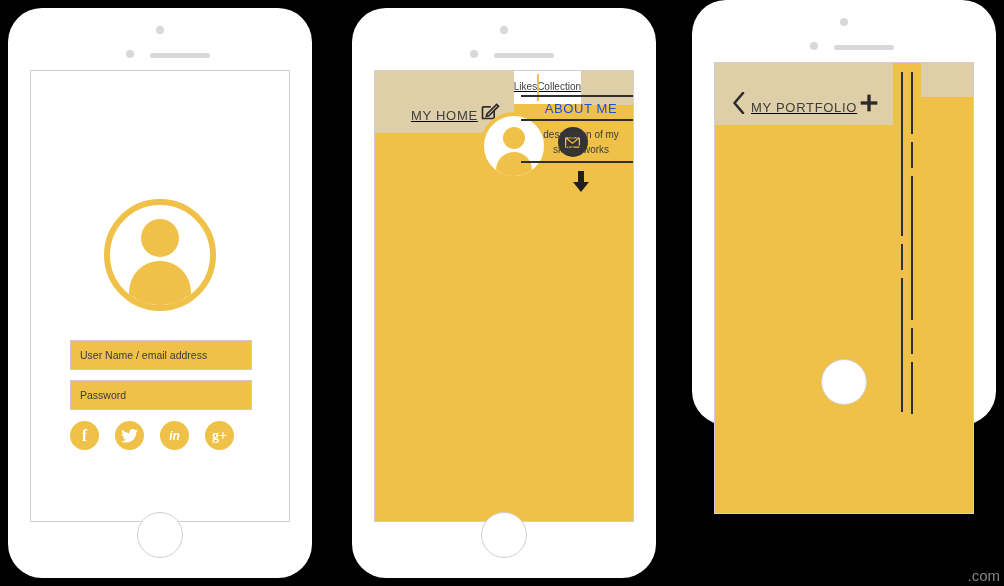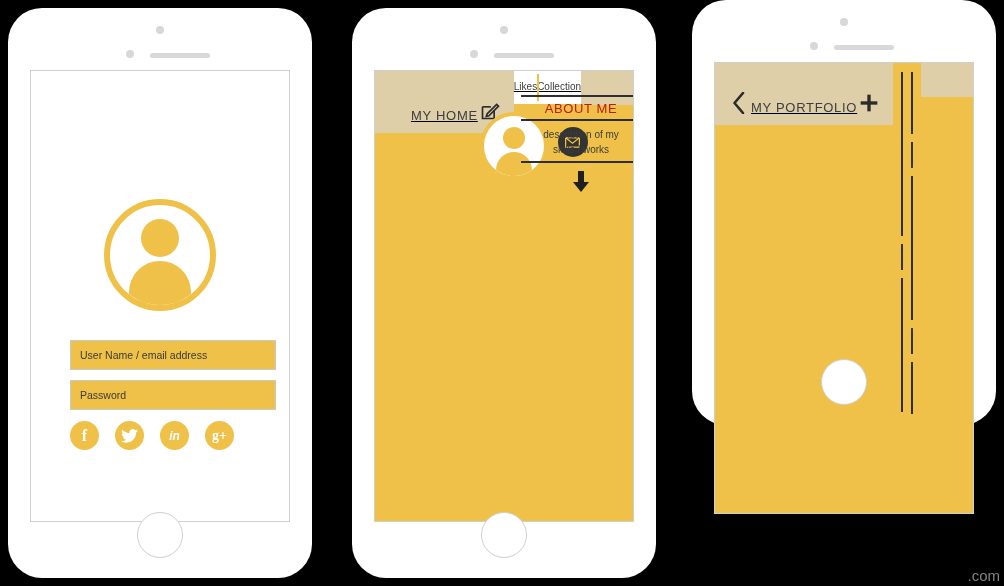--- a/index.html
+++ b/index.html
@@ -24,21 +24,21 @@
   .screen-plain{border:1px solid #cfcfcf;background:#fff;}
   .screen-app{border:1px solid #cfcfcf;background:#efc148;display:flex;flex-direction:row;text-decoration:underline;}
 
   
   .login-wrap{position:absolute;left:0;top:0;width:100%;height:100%;}
   .avatar-ring{position:absolute;left:50%;margin-left:-56px;top:128px;width:112px;height:112px;
                border:6px solid #efc148;border-radius:50%;box-sizing:border-box;overflow:hidden;background:#fff;}
   .av-head{position:absolute;left:50%;margin-left:-19px;top:14px;width:38px;height:38px;border-radius:50%;background:#efc148;}
   .av-body{position:absolute;left:50%;margin-left:-31px;top:56px;width:62px;height:46px;
            border-radius:31px 31px 0 0;background:#efc148;}
-  .field{position:absolute;left:39px;width:206px;height:30px;background:#efc148;border:1px solid #c9c9c9;
+  .field{position:absolute;left:39px;width:182px;height:30px;background:#efc148;border:1px solid #c9c9c9;
          box-sizing:border-box;display:flex;align-items:center;padding-left:9px;}
   .field span{font-size:10.5px;color:#3b3b3b;}
   .field-user{top:269px;}
   .field-pass{top:309px;}
   .socials{position:absolute;left:39px;top:350px;display:flex;gap:16px;}
   .soc{width:29px;height:29px;border-radius:50%;background:#efc148;color:#fff;
        display:flex;align-items:center;justify-content:center;font-size:15px;font-weight:bold;}
   .soc svg{display:block;}
 
   
@@ -60,21 +60,21 @@
   .bubble-mail{left:44px;}
   .bubble-chat{left:186px;width:26px;height:26px;top:54px;}
   .tabs{background:#fff;height:33px;display:flex;flex:0 0 auto;position:relative;}
   .tab{flex:1;display:flex;align-items:center;justify-content:center;font-size:10px;color:#3d3d3d;
        position:relative;text-align:center;line-height:1.25;}
   .tab+.tab:before{content:"";position:absolute;left:0;top:3px;bottom:3px;width:2px;background:#efc148;}
   .tab-overflow{align-items:flex-start;padding-top:8px;}
   .about{flex:1 1 auto;background:#efc148;position:relative;}
   .about-inner{position:absolute;left:50%;margin-left:-60px;top:24px;width:120px;text-align:center;}
   .rule{height:2px;background:#2e2e2e;width:100%;}
-  .about-title{font-size:13px;color:#b91c1c;letter-spacing:.6px;padding:4px 0 3px;}
+  .about-title{font-size:13px;color:#1d4ed8;letter-spacing:.6px;padding:4px 0 3px;}
   .about-desc{font-size:10px;color:#3d3d3d;line-height:1.45;padding:7px 0 4px;}
   .arrow-down{position:absolute;left:50%;margin-left:-8px;top:100px;width:16px;height:22px;}
   .footer{height:34px;background:#decfa8;display:flex;align-items:center;gap:32px;padding-left:56px;
           box-sizing:border-box;flex:0 0 auto;}
   .footer .ic{color:#4a4a4a;}
 
   
   .grid{flex:1 1 auto;background:#efc148;display:flex;gap:8px;padding:9px 8px 0 8px;box-sizing:border-box;}
   .col{display:flex;flex-direction:column;gap:8px;flex:1;}
   .card-w{background:#fff;border:1.5px solid #2e2e2e;box-sizing:border-box;}

